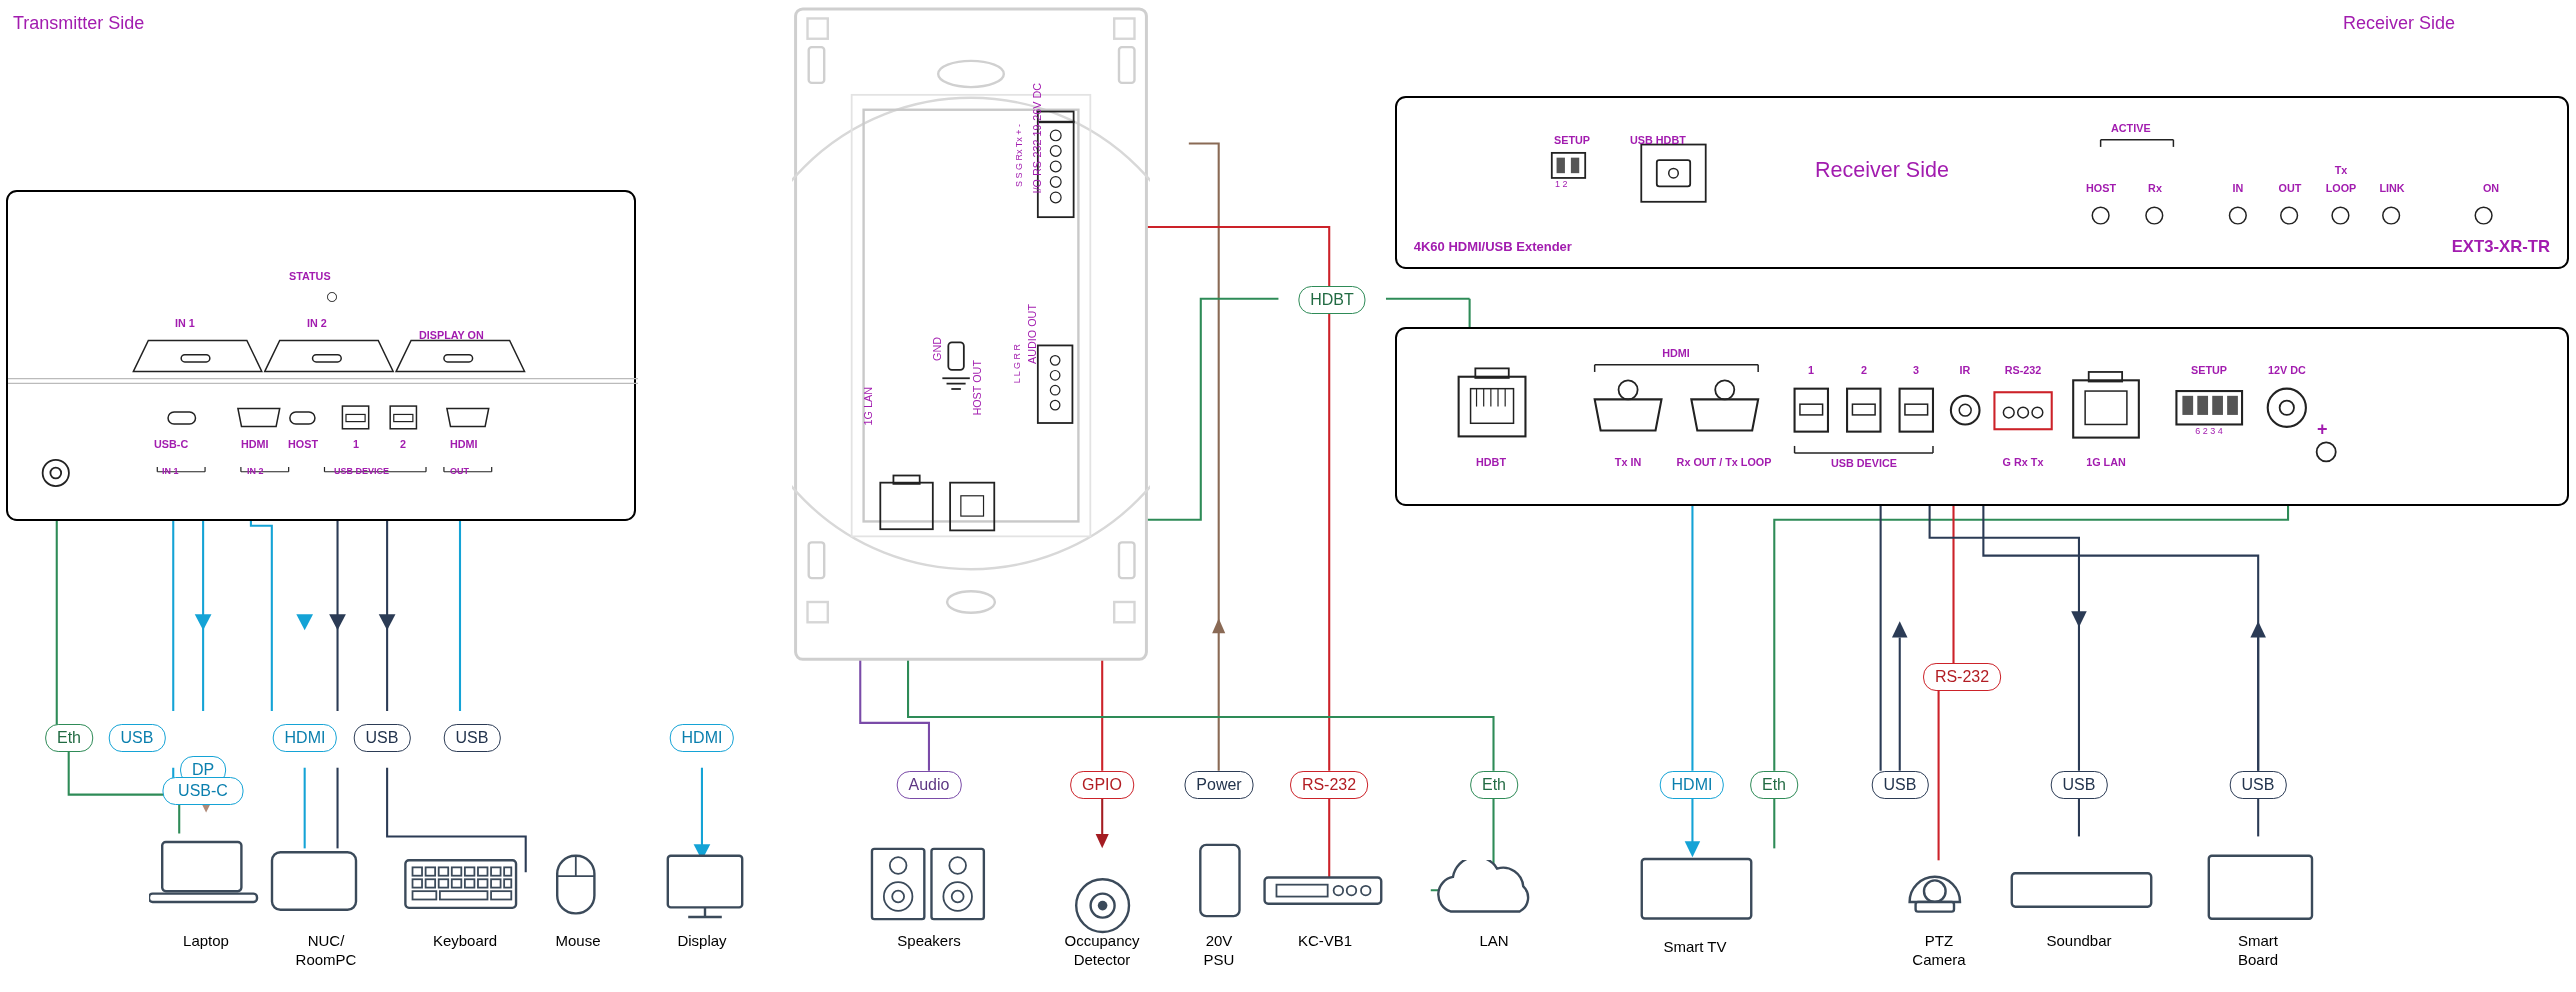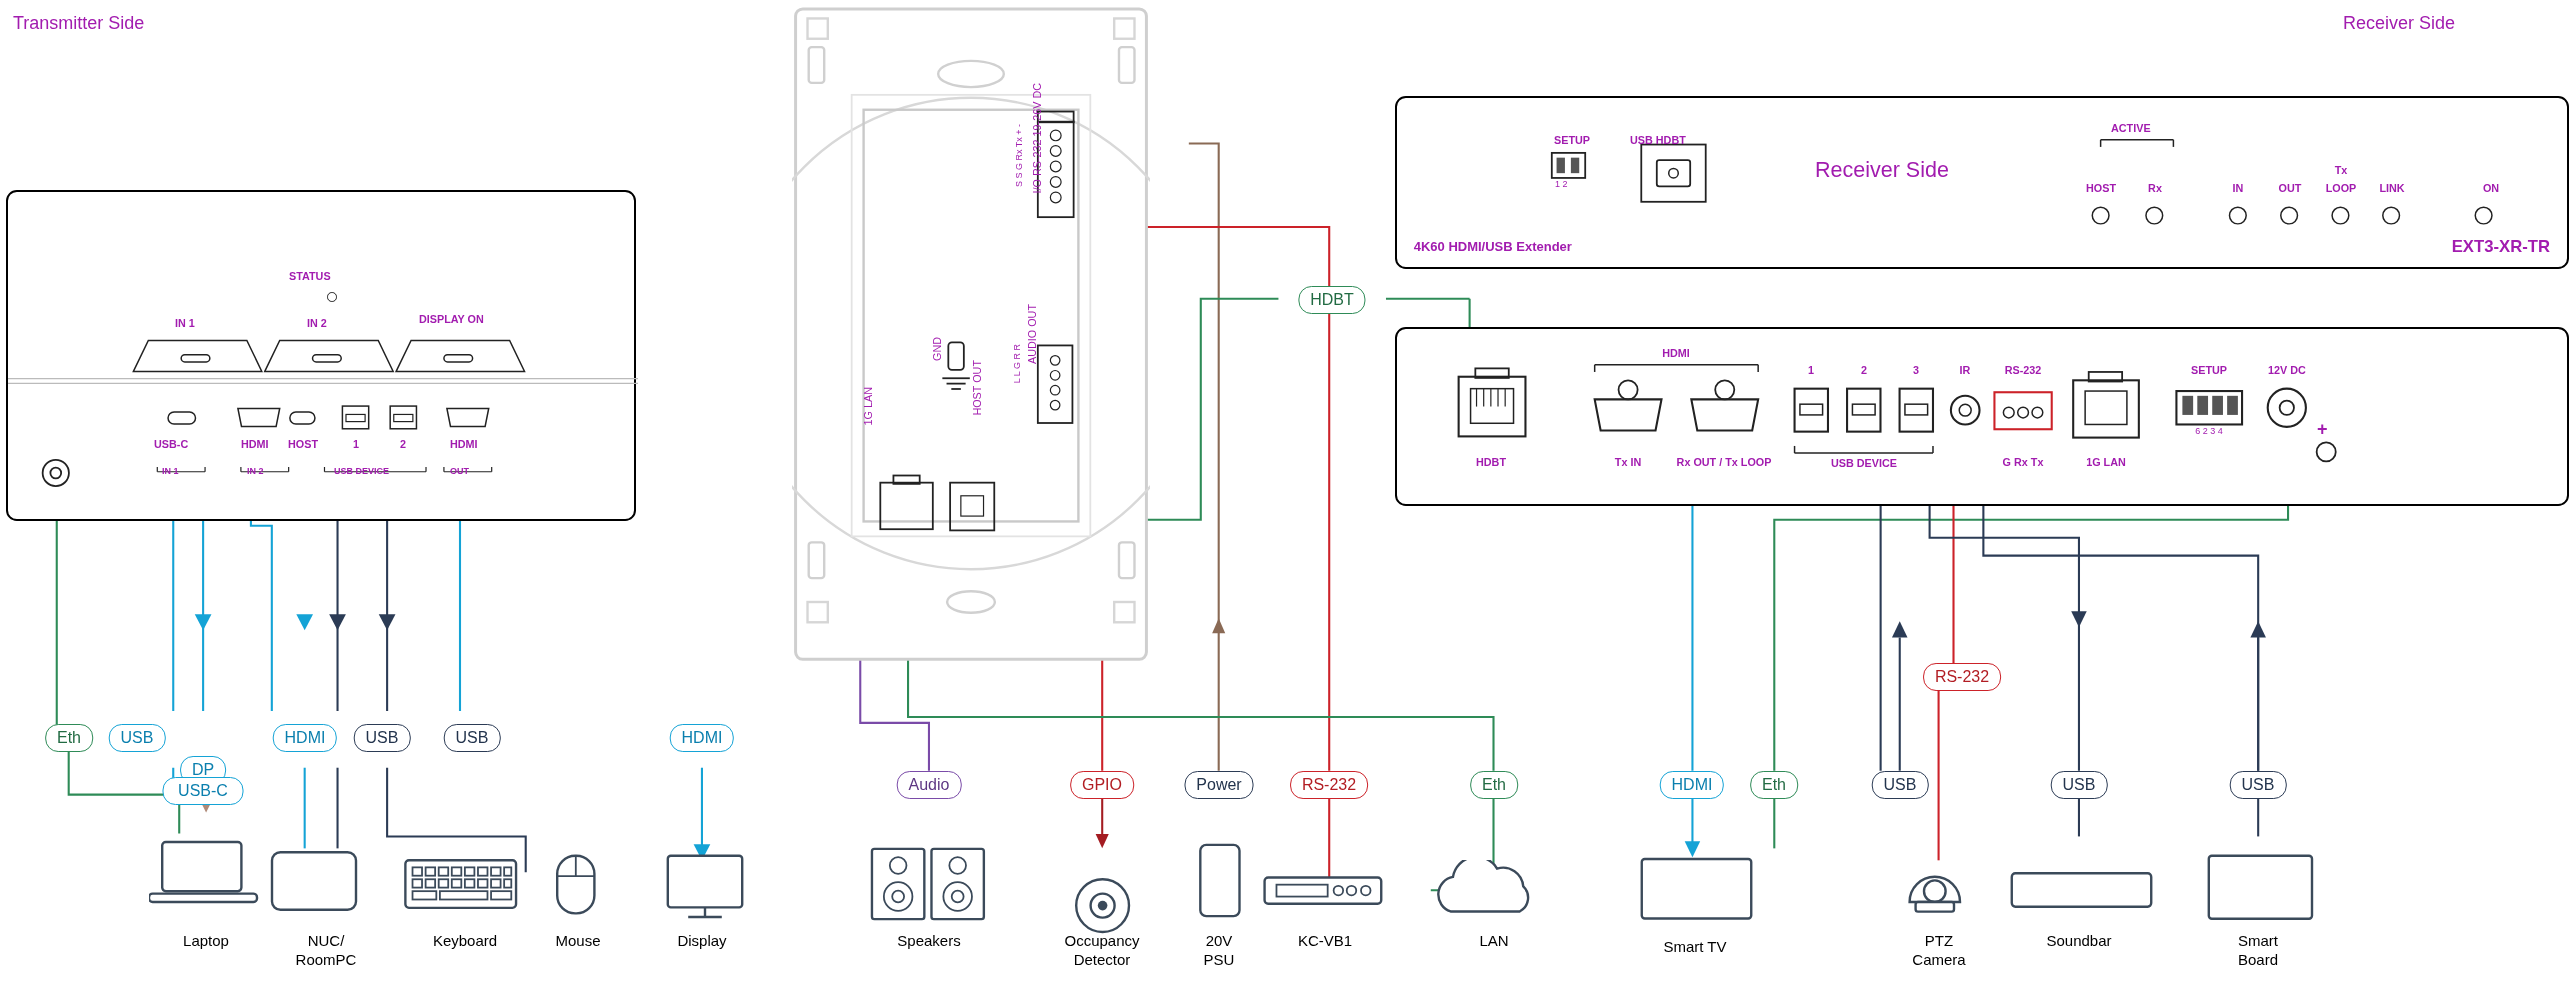--- a/index.html
+++ b/index.html
@@ -119,21 +119,21 @@
 
     <path d="M3640 840 L3640 780" fill="none" stroke="#cc2229" stroke-width="0"></path>
   </svg>
 
   <div class="box" style="left:6px;top:158px;width:630px;height:331px;margin-top:32px;">
     <div class="lbl xs b" style="left:281px;top:78px;">STATUS</div>
     <div class="circ" style="left:319px;top:100px;width:9.6px;height:9.6px;"></div>
 
     <div class="lbl xs b" style="left:167px;top:125px;">IN 1</div>
     <div class="lbl xs b" style="left:299px;top:125px;">IN 2</div>
-    <div class="lbl xs b" style="left:411px;top:121px;">DISPLAY ON</div>
+    <div class="lbl xs b" style="left:411px;top:137px;">DISPLAY ON</div>
 
     <svg class="abs" style="left:0;top:0;width:630px;height:335px;" viewBox="0 0 1055 560" width="630" height="335">
       <path d="M210 300 L235 248 L400 248 L425 300 Z" fill="none" stroke="#222" stroke-width="2.5"></path>
       <path d="M430 300 L455 248 L620 248 L645 300 Z" fill="none" stroke="#222" stroke-width="2.5"></path>
       <path d="M650 300 L675 248 L840 248 L865 300 Z" fill="none" stroke="#222" stroke-width="2.5"></path>
       <rect x="290" y="272" width="48" height="12" rx="6" fill="none" stroke="#222" stroke-width="2.5"></rect>
       <rect x="510" y="272" width="48" height="12" rx="6" fill="none" stroke="#222" stroke-width="2.5"></rect>
       <rect x="730" y="272" width="48" height="12" rx="6" fill="none" stroke="#222" stroke-width="2.5"></rect>
       <line x1="0" y1="312" x2="1055" y2="312" stroke="#bbb" stroke-width="2"></line>
       <line x1="0" y1="320" x2="1055" y2="320" stroke="#bbb" stroke-width="2"></line>

